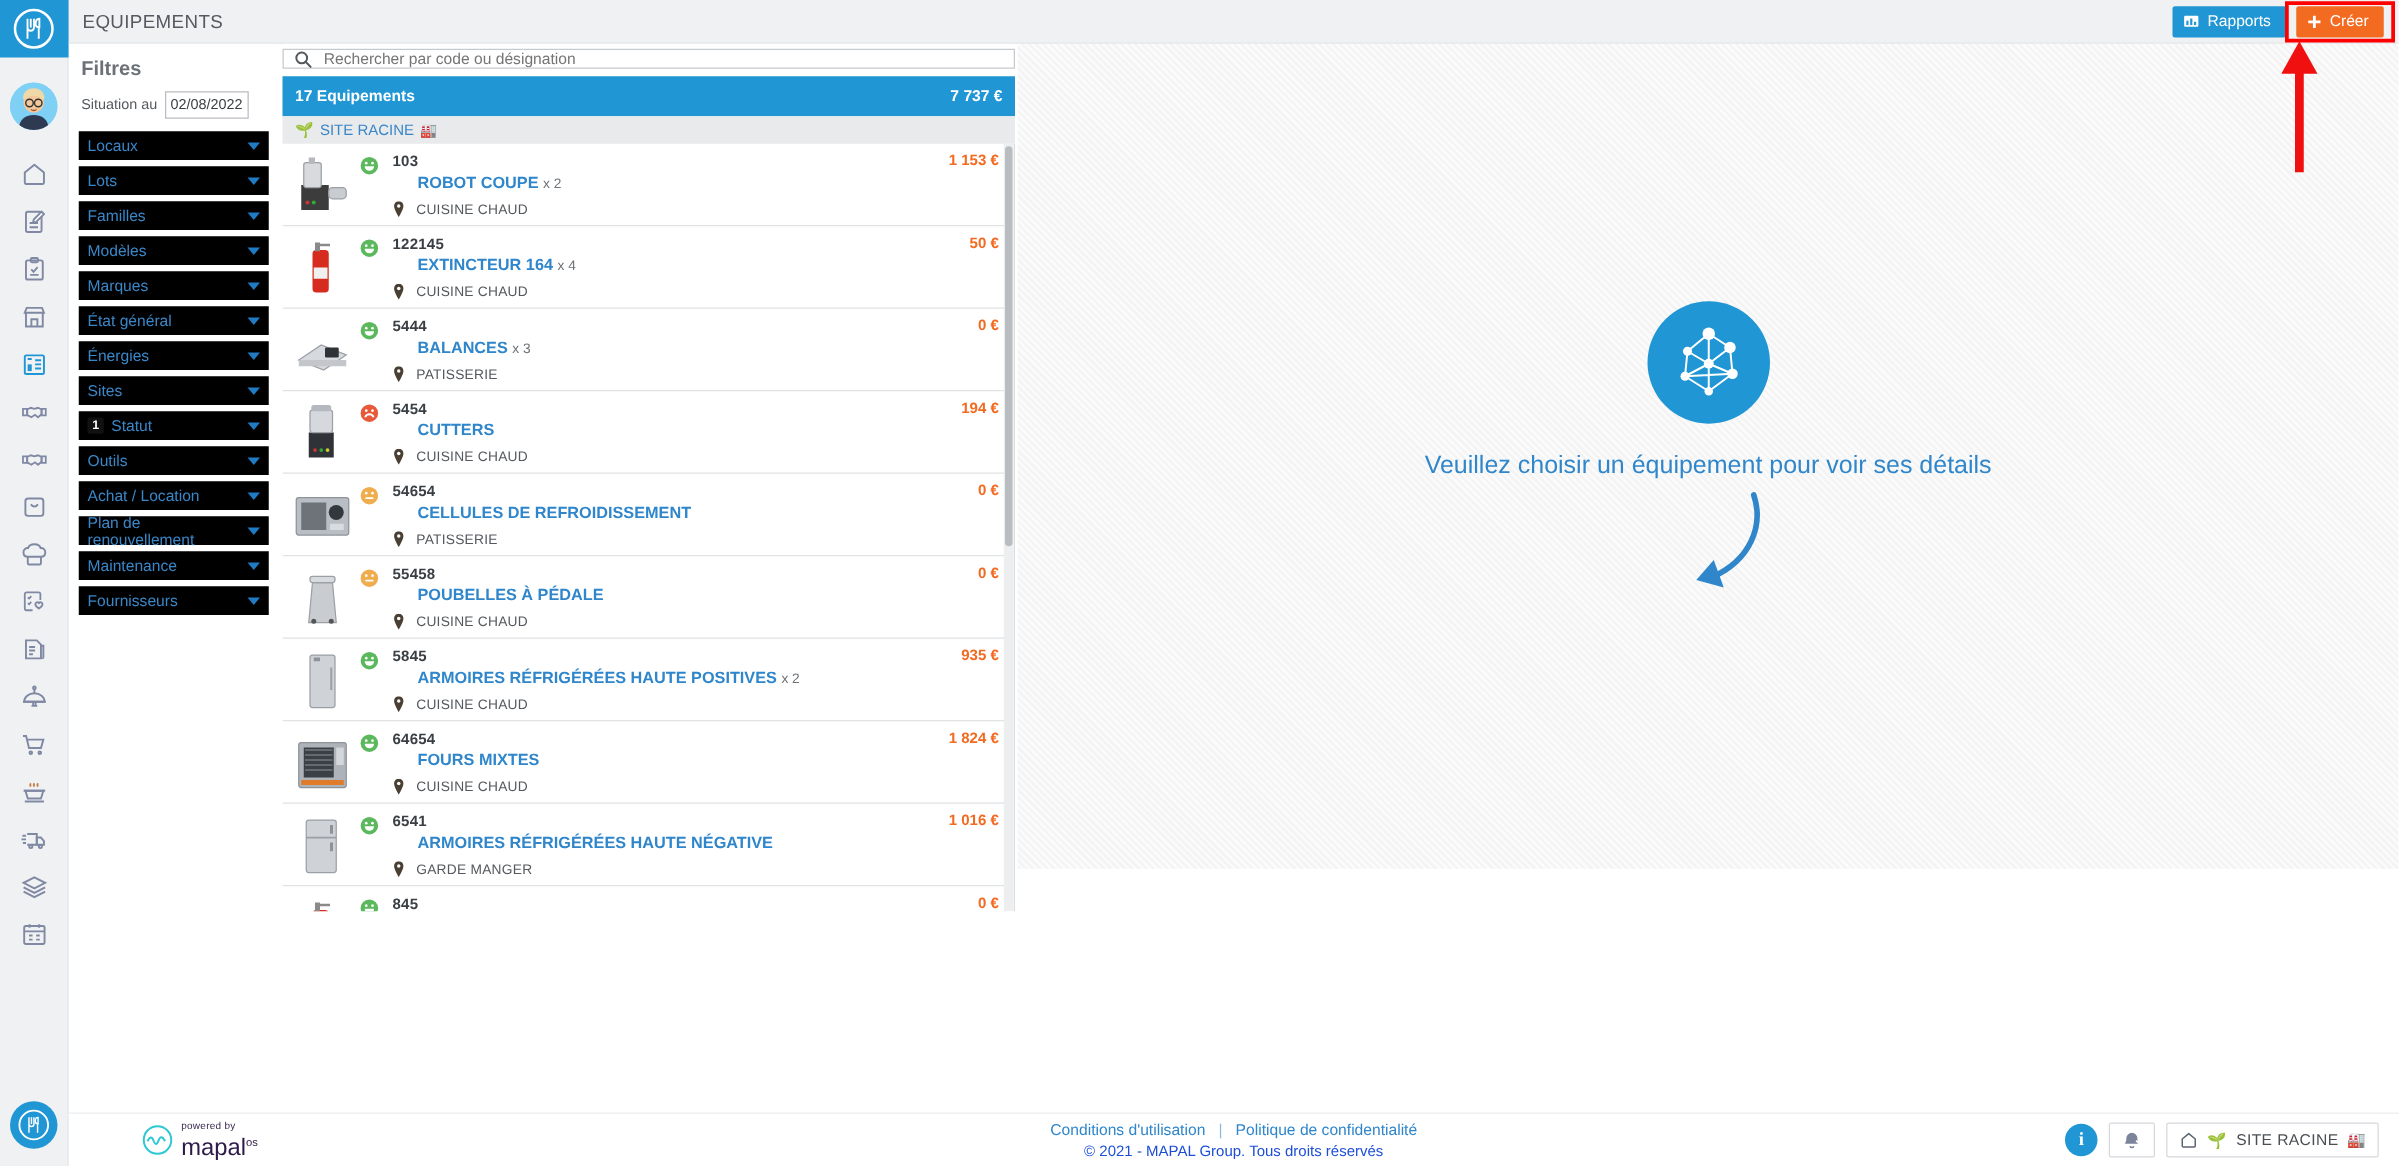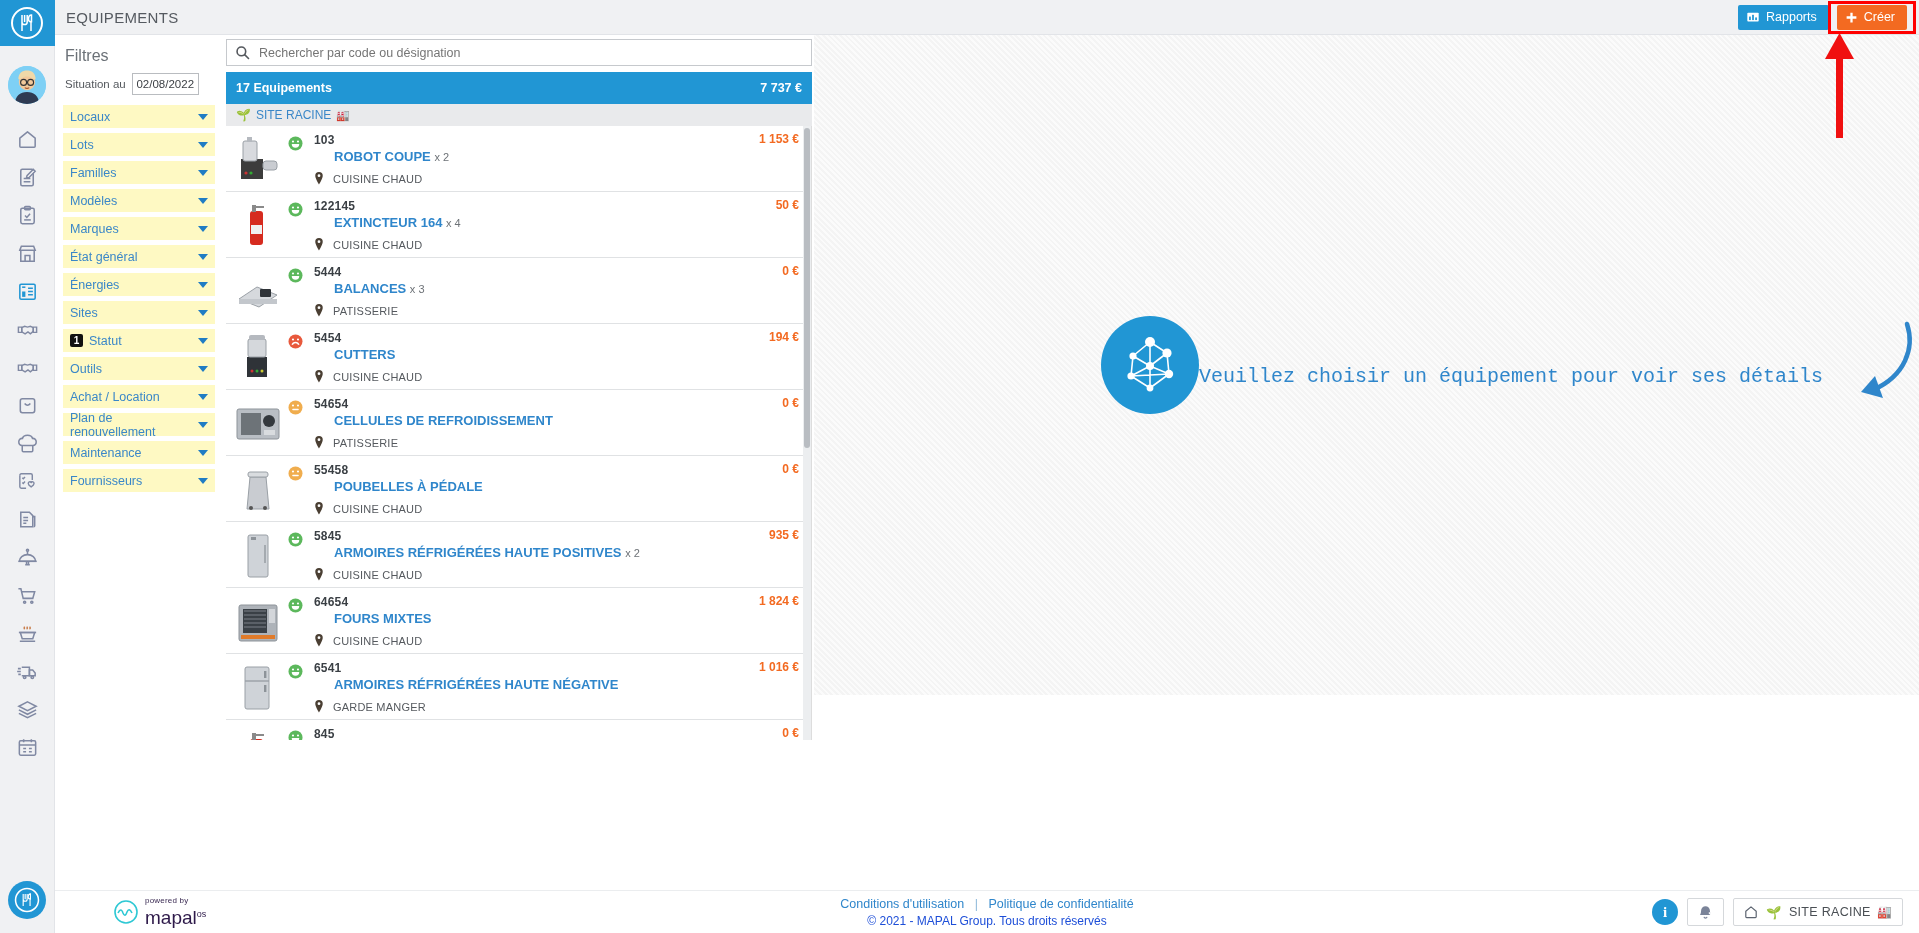--- a/index.html
+++ b/index.html
@@ -72,33 +72,33 @@
     position:absolute; left:1825px; top:33px; width:30px; height:105px;
     z-index:39; pointer-events:none;
   }
 
   
   #filters {
     position:absolute; left:55px; top:35px; width:168px; height:855px;
     background:#ffffff; padding:0;
   }
   #filters-title {
-    font-size:16px; color:#6b7177; padding:12px 0 6px 10px; font-weight:400;
+    font-size:16px; color:#6b7177; padding:12px 0 6px 10px; font-weight:700;
   }
   #situation-row {
     display:flex; align-items:center; padding:2px 0 10px 10px;
   }
   #situation-label { font-size:11.5px; color:#55595e; margin-right:6px; }
   #situation-date {
     border:1px solid #b9bcc0; height:22px; width:67px; font-size:11.5px;
     color:#3b3f44; text-align:center; line-height:20px; background:#fff;
     font-family:"Liberation Sans", sans-serif;
   }
   .filter-item {
-    margin:0 8px 5px 8px; height:23px; background:#fef9c3;
+    margin:0 8px 5px 8px; height:23px; background:#000000;
     display:flex; align-items:center; padding:0 7px;
     font-size:12.5px; color:#3a87c8; cursor:pointer; position:relative;
   }
   .filter-item .caret {
     margin-left:auto;
     width:0;height:0;border-left:5px solid transparent;border-right:5px solid transparent;
     border-top:6px solid #1f7cc4;
   }
   .filter-badge {
     background:#111; color:#fff; font-size:10px; font-weight:bold;
@@ -106,21 +106,21 @@
     display:inline-flex; align-items:center; justify-content:center;
     margin-right:6px;
   }
 
   
   #listpanel {
     position:absolute; left:226px; top:35px; width:586px; height:855px;
     background:#fff;
   }
   #search-wrap {
-    margin:4px 0 6px 0; height:27px; border:1px solid #c6c9cd;
+    margin:4px 0 6px 0; height:16px; border:1px solid #c6c9cd;
     display:flex; align-items:center; padding:0 8px; background:#fff;
   }
   #search-input {
     border:none; outline:none; flex:1; font-size:12.5px; color:#6d7277;
     margin-left:7px; background:transparent;
     font-family:"Liberation Sans", sans-serif;
   }
   #list-header {
     height:25px; background:#2196d4; color:#fff;
     display:flex; align-items:center; padding:16px 10px;
@@ -165,23 +165,22 @@
   #list-thumb {
     position:absolute; right:1px; top:2px; width:6px; height:320px;
     background:#b9bdc2; border-radius:3px;
   }
 
   
   #detail {
     position:absolute; left:814px; top:35px; width:1105px; height:660px;
     background:
       repeating-linear-gradient(45deg,#f4f4f4 0 2px,#fbfbfb 2px 4px);
-    display:flex; flex-direction:row; align-items:center;
-    justify-content:flex-end;
-    font-family:Liberation Mono, monospace;
+    display:flex; flex-direction:column; align-items:center;
+    justify-content:center;
   }
   #detail-circle {
     width:98px; height:98px; border-radius:50%; background:#2196d4;
     display:flex; align-items:center; justify-content:center;
   }
   #detail-msg {
     margin-top:22px; font-size:20px; color:#2f86cb; font-weight:400;
   }
   #detail-arrow { margin-top:6px; }
 

